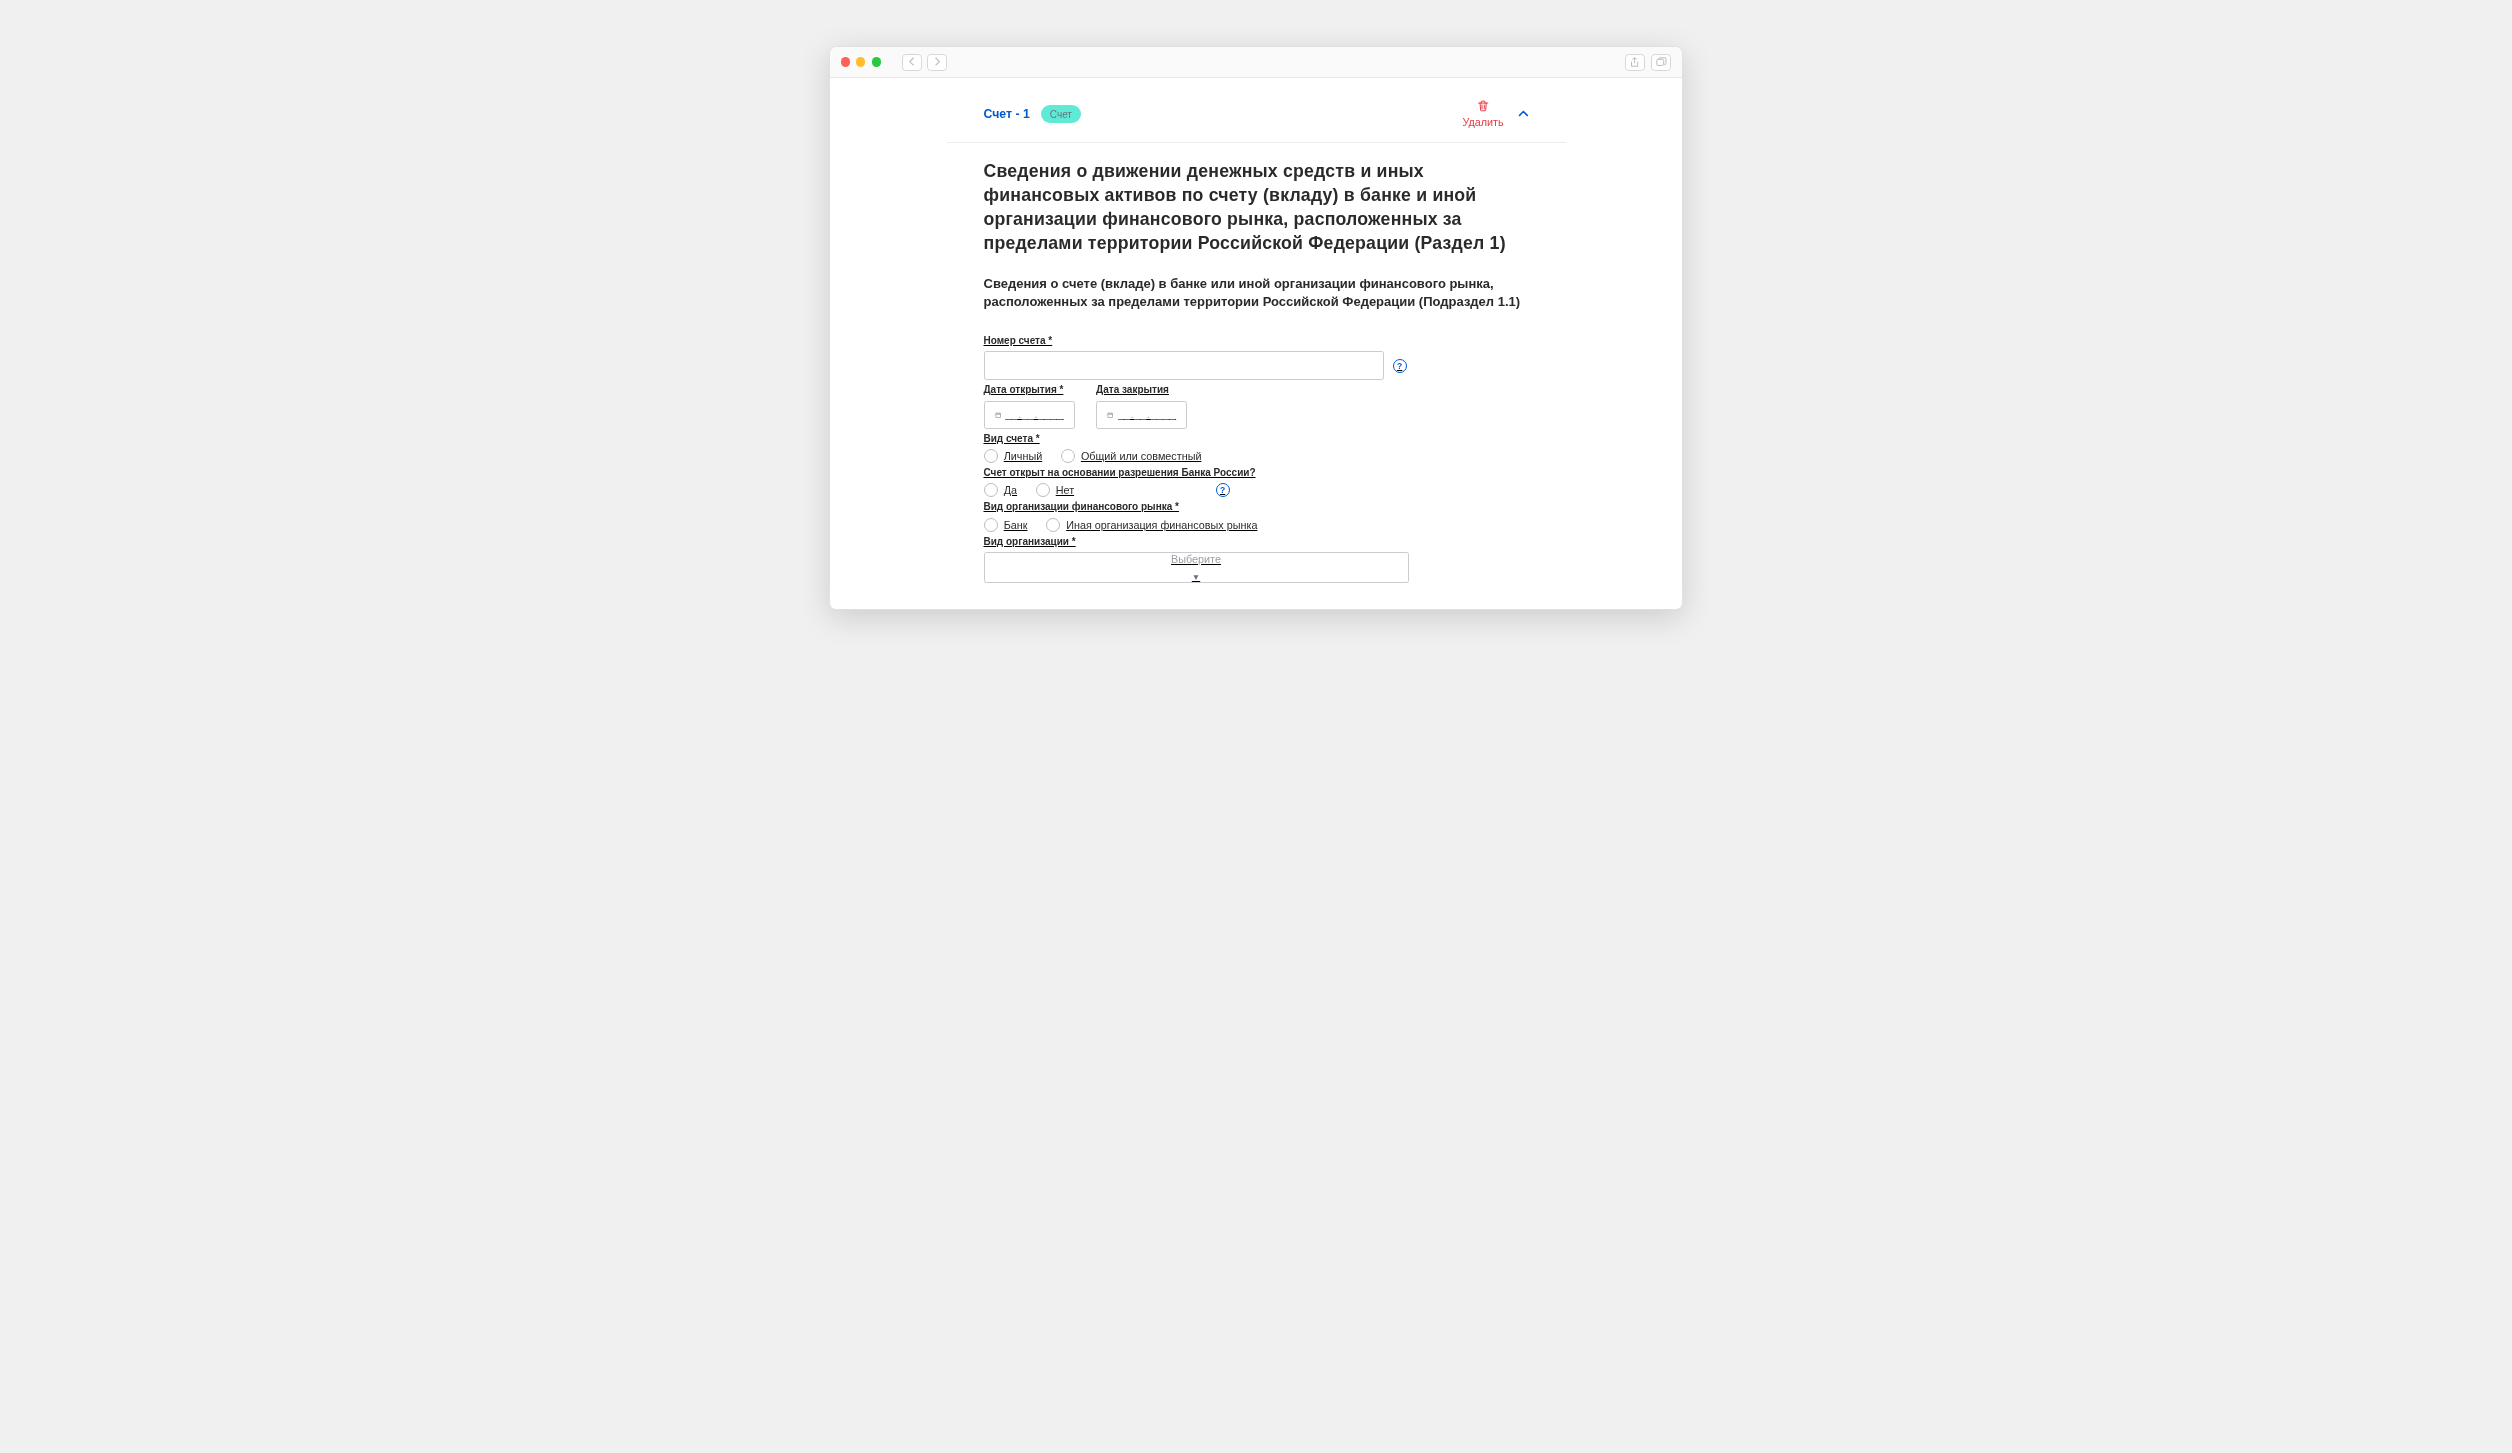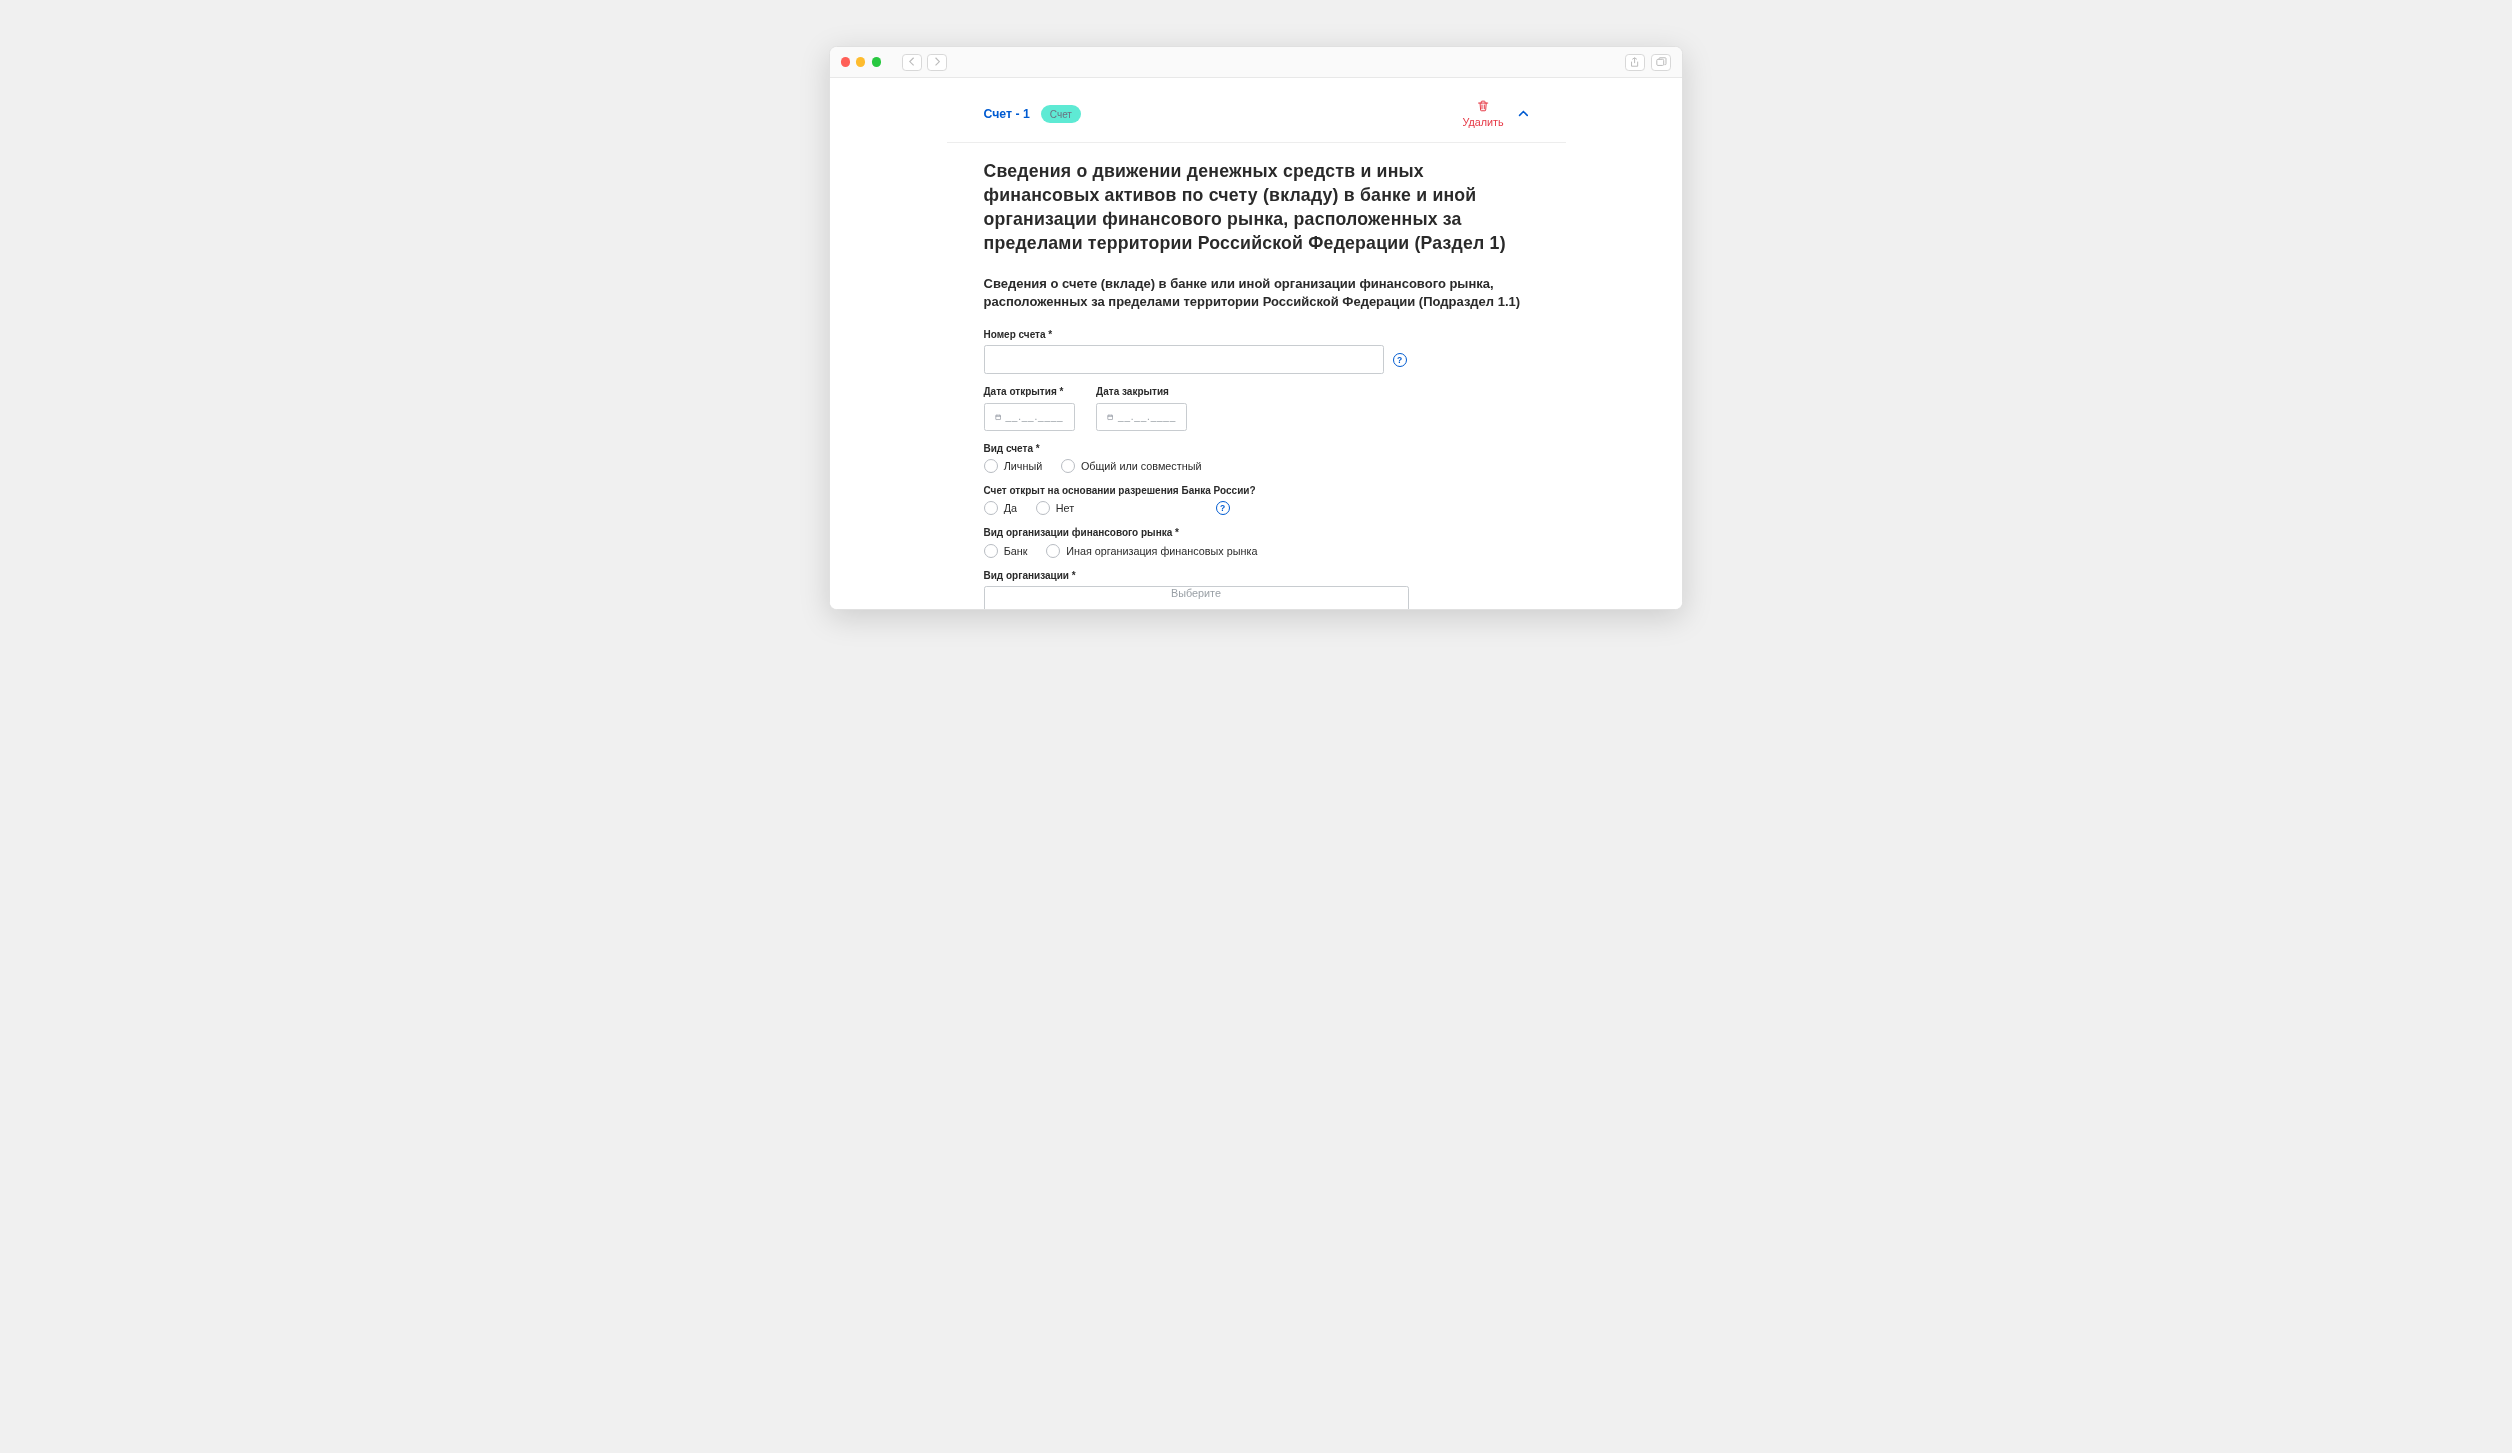--- a/index.html
+++ b/index.html
@@ -127,25 +127,25 @@
       margin-bottom: 18.5px;
       font-family: 'Arial Narrow', Arial, sans-serif;
       font-stretch: condensed;
       letter-spacing: 0.2px;
     }
     .sub-heading {
       font-weight: 700;
       font-size: 13px;
       line-height: 1.4;
       color: #2a2a2a;
-      margin-bottom: 18px;
+      margin-bottom: 24px;
       font-family: 'Arial Narrow', Arial, sans-serif;
       font-stretch: condensed;
     }
-    .field-group { margin-bottom: 12px; }
+    .field-group { margin-bottom: 4px; text-decoration: underline; }
     .field-label {
       font-size: 10px;
       color: #2a2a2a;
       font-weight: 600;
       margin-bottom: 5.4px;
       display: block;
     }
     .field-row {
       display: flex;
       align-items: center;

